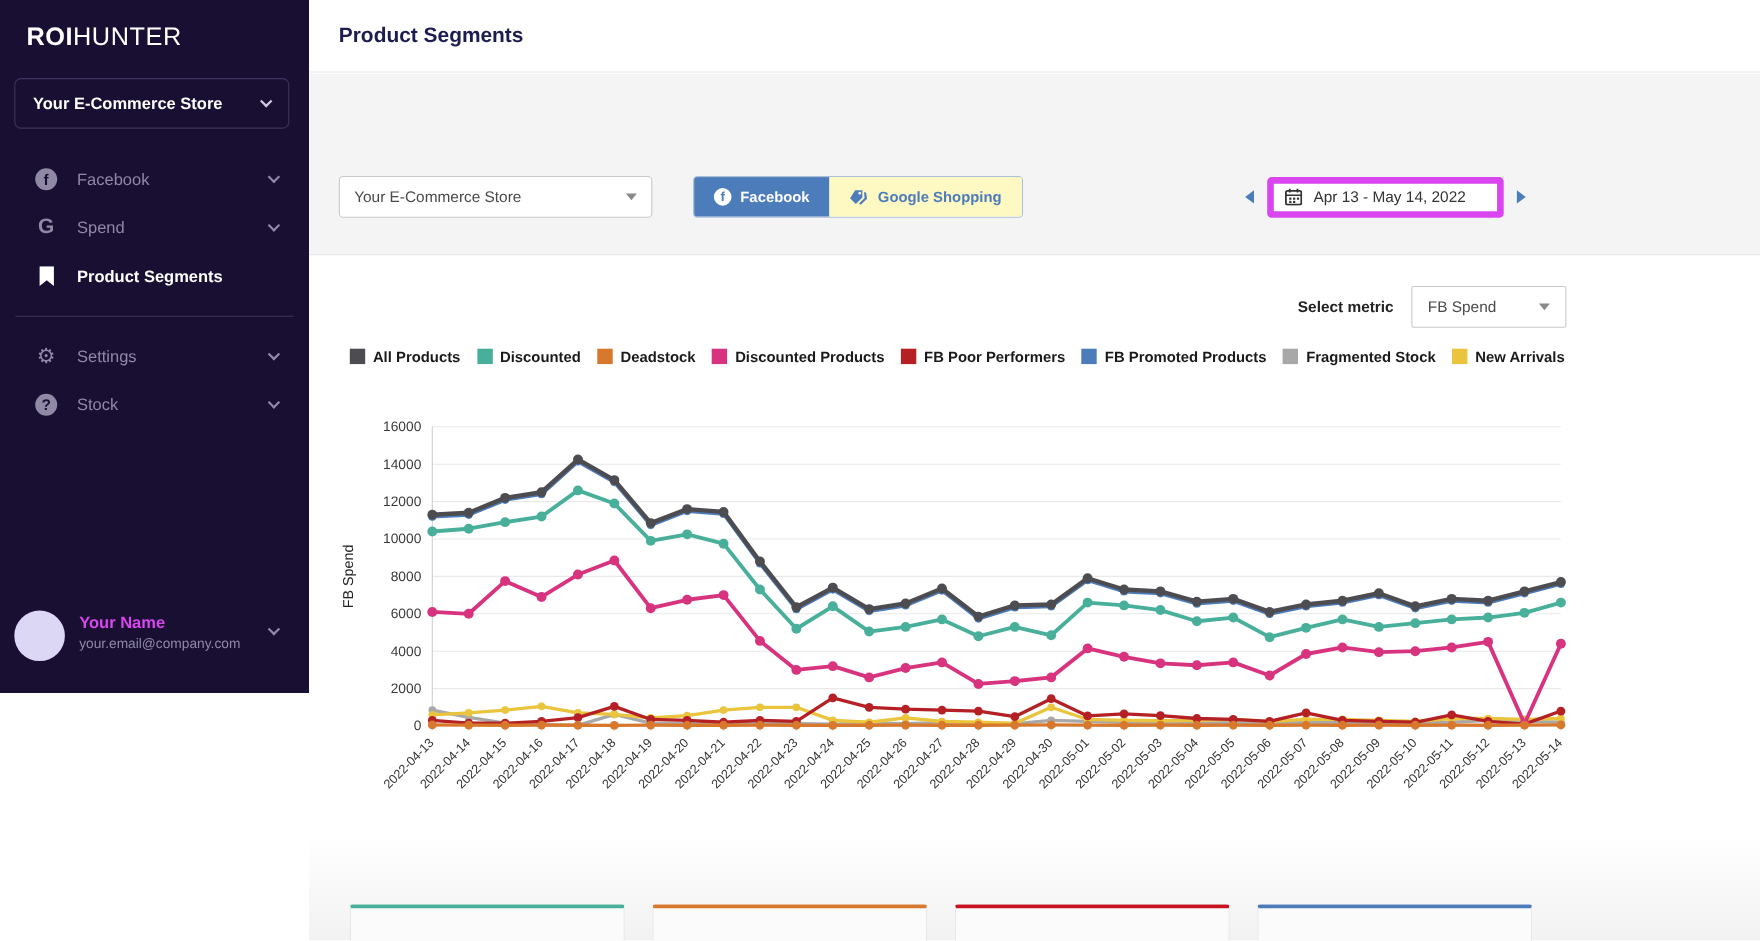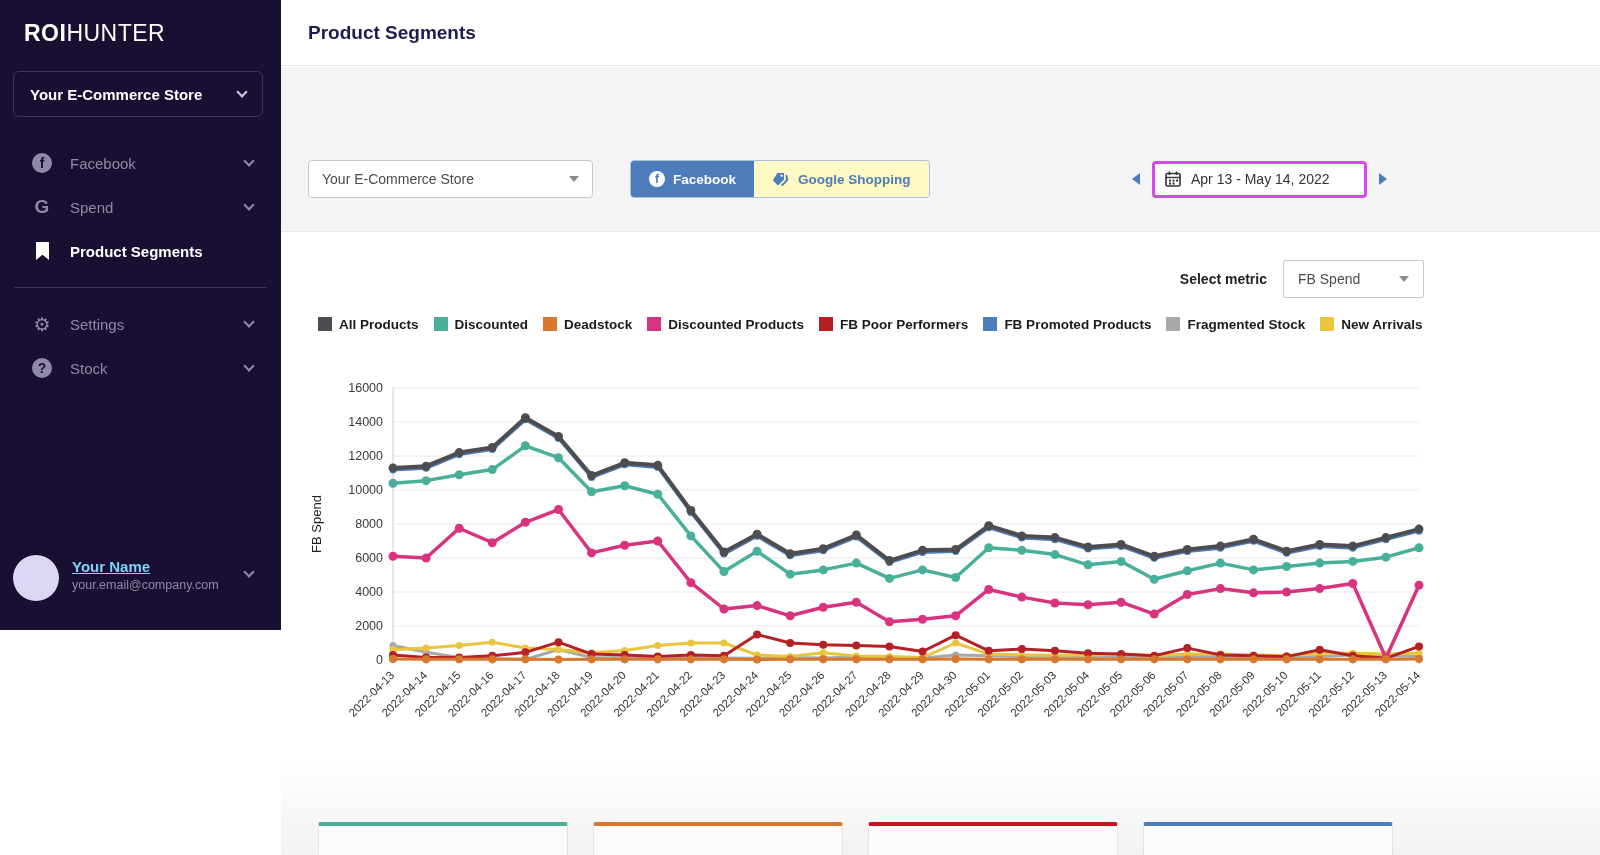--- a/index.html
+++ b/index.html
@@ -19,21 +19,21 @@
   .nav-item { position:relative; height:44px; display:flex; align-items:center; padding-left:30px; font-size:15px; color:#8f89a6; cursor:pointer; }
   .nav-item .icn-wrap { width:24px; display:flex; justify-content:center; margin-right:16px; }
   .nav-item.active { color:#ffffff; font-weight:700; }
   .nav-item .chev { position:absolute; right:28px; }
   .circle-icn { width:20px; height:20px; border-radius:50%; background:#8f89a6; color:#190f33; font-weight:700; font-size:14px; display:flex; align-items:center; justify-content:center; }
   .g-letter { font-size:19px; font-weight:700; color:#8f89a6; }
   .gear { font-size:19px; color:#8f89a6; line-height:1; }
   .nav-divider { margin:14px 14px; border-top:1px solid rgba(255,255,255,0.16); }
   .user { position:absolute; bottom:22px; left:0; width:281px; height:58px; }
   .avatar { position:absolute; left:13px; top:5px; width:46px; height:46px; border-radius:50%; background:#dcd7f5; }
-  .user-name { position:absolute; left:72px; top:8px; color:#7dd3fc; font-size:15px; font-weight:700;text-decoration:underline; }
+  .user-name { position:absolute; left:72px; top:8px; color:#d946ef; font-size:15px; font-weight:700; }
   .user-email { position:absolute; left:72px; top:28px; color:#8f89a6; font-size:12.5px; }
   .user .chev { position:absolute; right:28px; top:22px; }
 
   
   .main { position:relative; width:1319px; height:855px; background:#ffffff; }
   .topbar { position:absolute; top:0; left:0; width:100%; height:66px; background:#fff; border-bottom:1px solid #e8e8e8; }
   .page-title { position:absolute; left:27px; top:22px; font-size:19px; font-weight:700; color:#1c1c4e; }
   .gray-band { position:absolute; top:67px; left:0; width:100%; height:165px; background:#f4f4f5; border-bottom:1px solid #e8e8e8; }
   .dash-title { position:absolute; left:27px; top:30px; font-size:20px; font-weight:700; color:#111; }
   .filter-row { position:absolute; left:0; top:93px; width:100%; height:38px; }
@@ -41,21 +41,21 @@
   .store-select .val { font-size:14px; color:#4a4a4a; }
   .tri-down { width:0; height:0; border-left:5px solid transparent; border-right:5px solid transparent; border-top:6px solid #8a8a8a; }
   .toggle-group { position:absolute; left:349px; top:0; height:38px; display:flex; border-radius:4px; overflow:hidden; border:1px solid #a9c0da; }
   .toggle-btn { height:100%; display:flex; align-items:center; gap:8px; padding:0 18px; font-size:13.5px; font-weight:700; cursor:pointer; }
   .toggle-btn.active { background:#4d7cba; color:#fff; }
   .toggle-btn.inactive { background:#fef9c3; color:#4d7cba; }
   .fb-circle-sm { width:16px; height:16px; border-radius:50%; background:#fff; color:#4d7cba; font-size:12px; font-weight:700; display:flex; align-items:center; justify-content:center; }
   .date-group { position:absolute; right:213px; top:0; height:38px; display:flex; align-items:center; gap:12px; }
   .arrow-left { width:0; height:0; border-top:6px solid transparent; border-bottom:6px solid transparent; border-right:8px solid #4d7cba; cursor:pointer; }
   .arrow-right { width:0; height:0; border-top:6px solid transparent; border-bottom:6px solid transparent; border-left:8px solid #4d7cba; cursor:pointer; }
-  .date-box { width:215px; height:37px; background:#fff; border:3px solid #d946ef; border-radius:4px; display:flex; align-items:center; gap:10px; padding:0 10px; cursor:pointer; }
+  .date-box { width:215px; height:37px; background:#fff; border:6px solid #d946ef; border-radius:4px; display:flex; align-items:center; gap:10px; padding:0 10px; cursor:pointer; }
   .date-box .val { font-size:14px; color:#333; }
 
   .metric-row { position:absolute; top:260px; right:176px; height:38px; display:flex; align-items:center; gap:16px; }
   .metric-label { font-size:14px; font-weight:700; color:#222; }
   .metric-select { width:141px; height:38px; background:#fff; border:1px solid #c9c9c9; border-radius:2px; display:flex; align-items:center; justify-content:space-between; padding:0 14px; cursor:pointer; }
   .metric-select .val { font-size:14px; color:#4a4a4a; }
 
   .legend { position:absolute; top:317px; left:37px; display:flex; align-items:center; gap:15px; }
   .legend-item { display:flex; align-items:flex-start; gap:7px; cursor:pointer; }
   .legend-swatch { width:14px; height:14px; }

